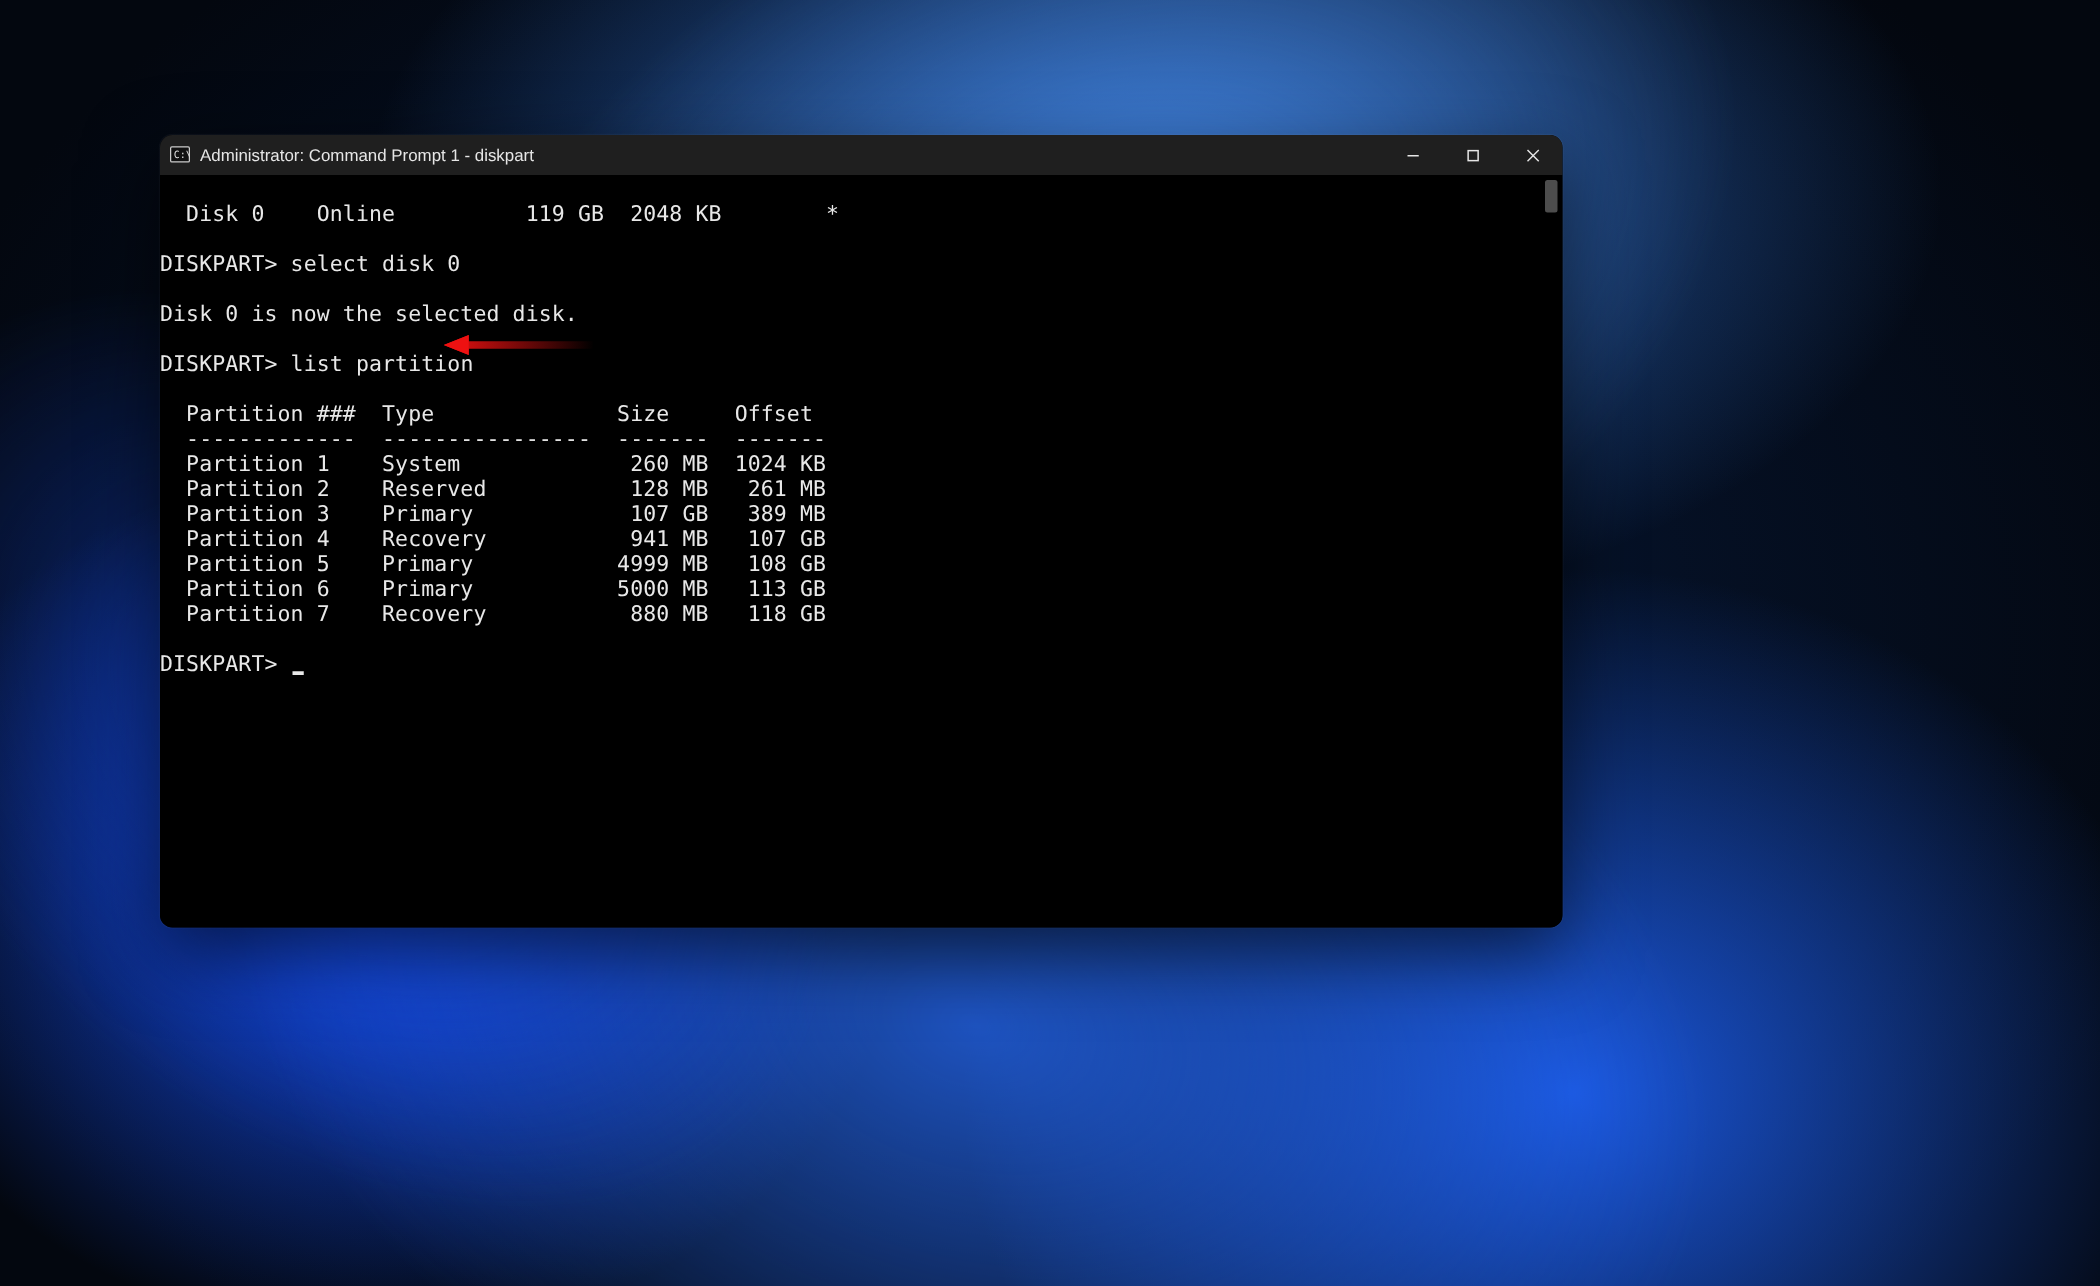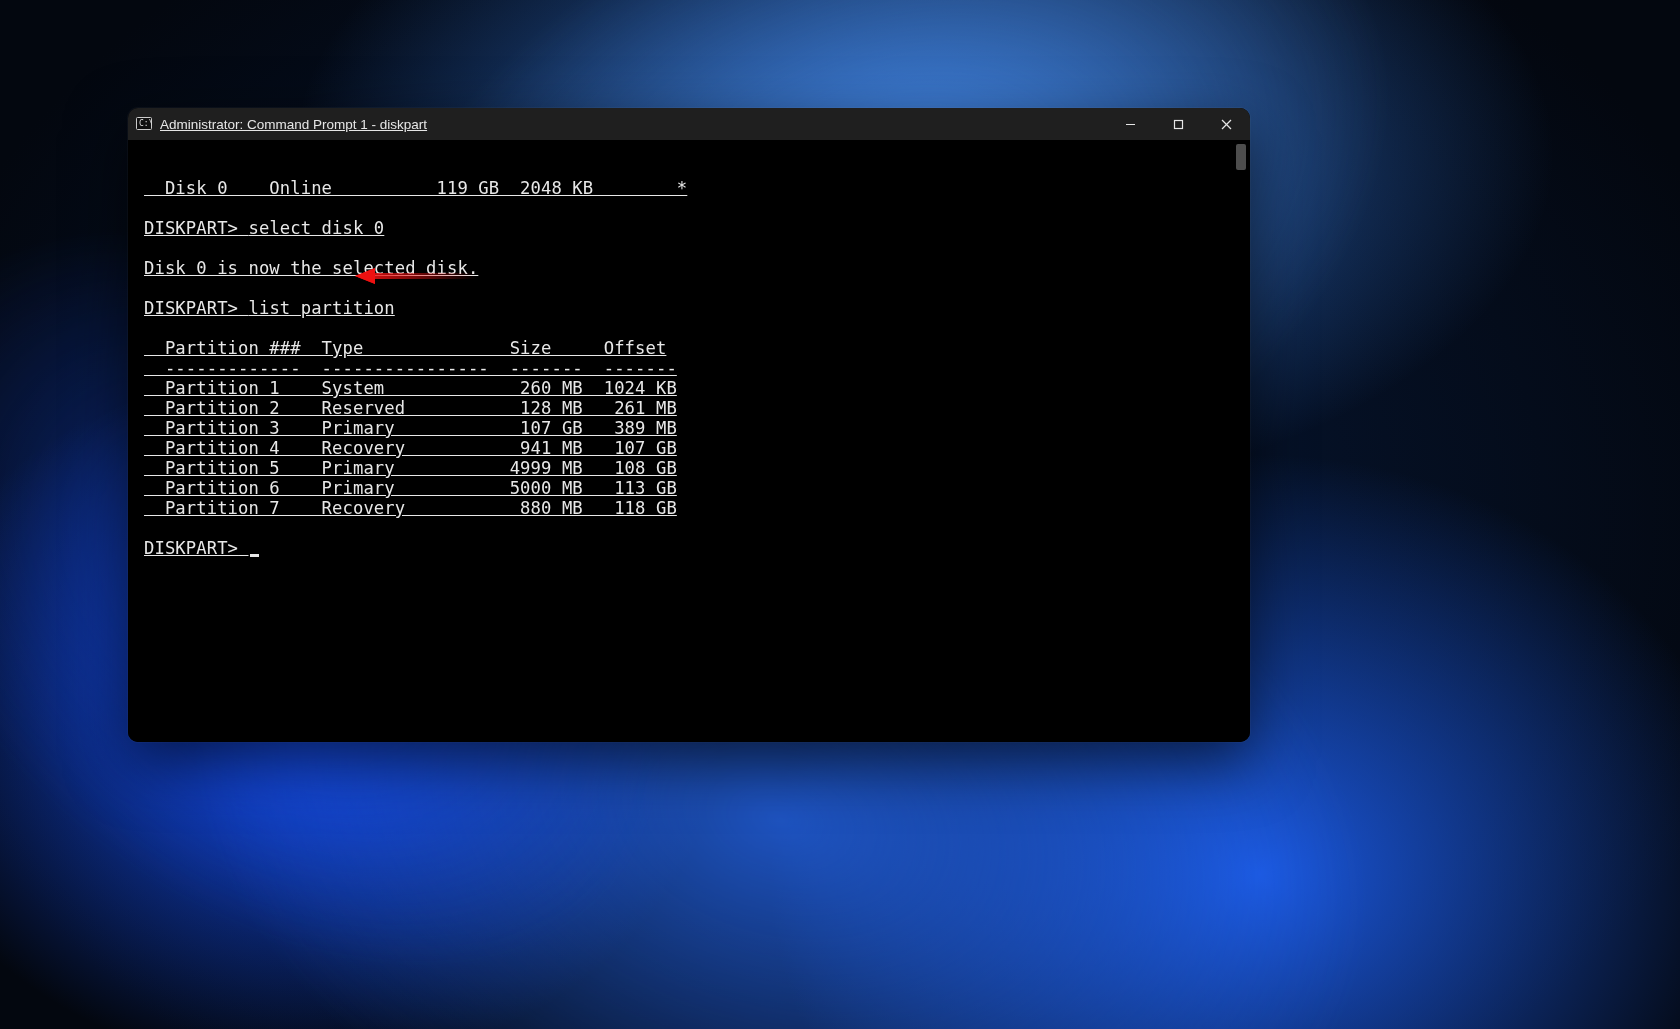--- a/index.html
+++ b/index.html
@@ -55,21 +55,21 @@
     color: #e6e6e6;
     font-size: 13.5px;
     user-select: none;
   }
   .titlebar .app-icon {
     width: 16px; height: 16px;
     display:inline-flex; align-items:center; justify-content:center;
     margin-right: 8px;
   }
   .titlebar .app-icon svg { width:16px; height:16px; }
-  .titlebar .title { flex: 0 0 auto; text-decoration: underline; }
+  .titlebar .title { flex: 0 0 auto; }
   .titlebar .spacer { flex: 1 1 auto; }
   .winbtn {
     width: 48px;
     height: 32px;
     display: inline-flex;
     align-items: center;
     justify-content: center;
     color: #e6e6e6;
   }
   .winbtn svg { width: 11px; height: 11px; stroke: currentColor; stroke-width: 1.2; fill: none; }
@@ -80,21 +80,21 @@
     background: #000;
     color: #e8e8e8;
     font-family: "Cascadia Mono", Consolas, "Courier New", monospace;
     font-size: 17.2px;
     line-height: 20px;
     letter-spacing: 0.1px;
     padding: 2px 0 0 0;
     white-space: pre;
   }
   .client .pad { padding-left: 0; }
-  .client pre { margin:16px;text-decoration:underline; }
+  .client pre { margin:0; }
 
   
   .sbar {
     position: absolute;
     right: 2px;
     top: 36px;
     width: 14px;
     bottom: 2px;
   }
   .sbar .thumb {

